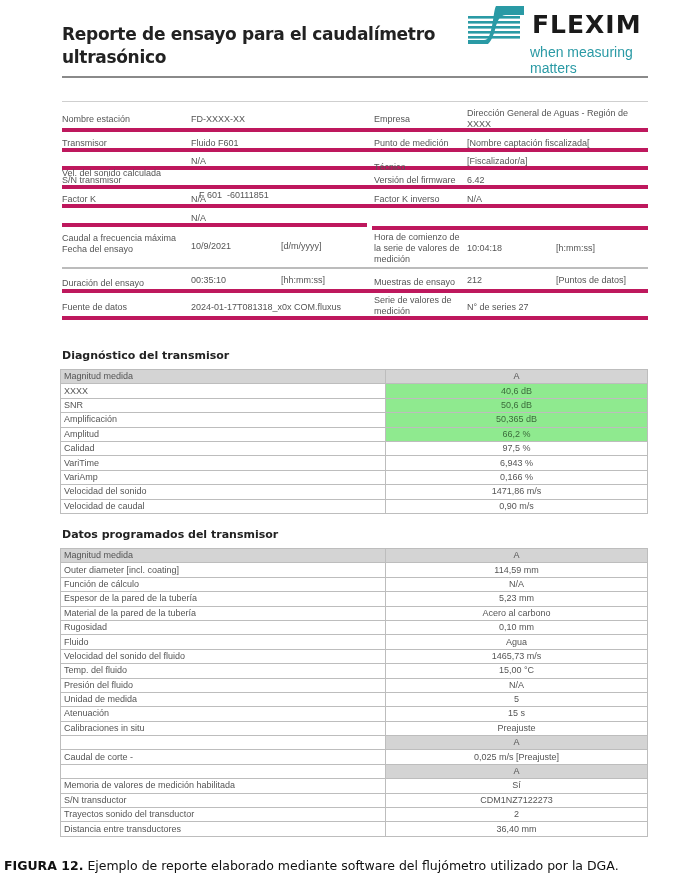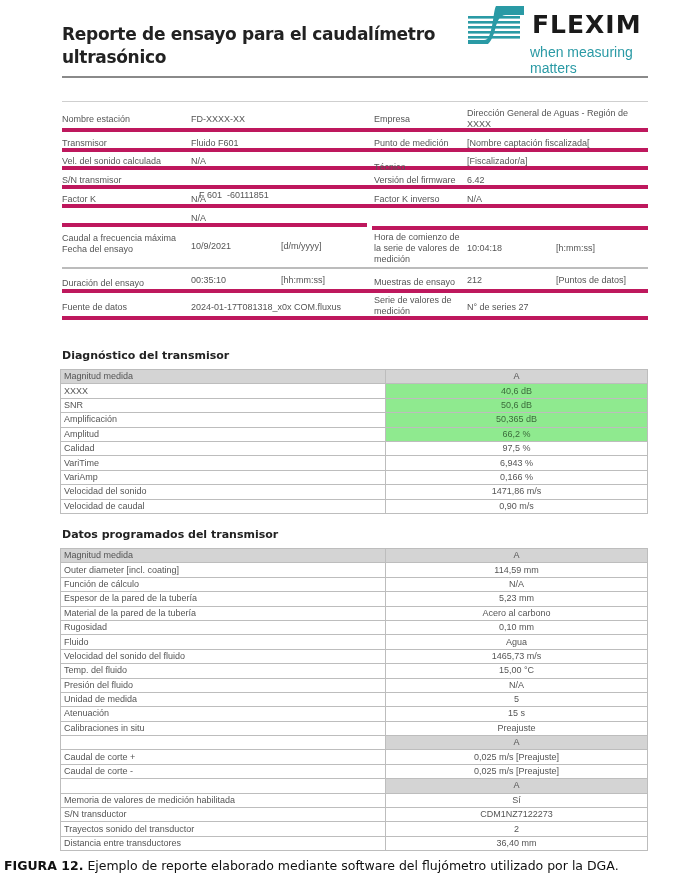--- a/index.html
+++ b/index.html
@@ -60,21 +60,21 @@
     </div>
 
     <div class="info-row" style="top:132px;left:62px;height:20px;">
       <span class="cell" style="left:0;top:6px;">Transmisor</span>
       <span class="cell" style="left:129px;top:6px;">Fluido F601</span>
       <span class="cell" style="left:312px;top:6px;">Punto de medición</span>
       <span class="cell" style="left:405px;top:6px;">[Nombre captación fiscalizada[</span>
     </div>
 
     <div class="info-row" style="top:152px;left:62px;height:18px;">
-      <span class="cell" style="left:0;top:4px;">Vel. del sonido calculada</span>
+      <span class="cell" style="left:0;top:16px;">Vel. del sonido calculada</span>
       <span class="cell" style="left:129px;top:4px;">N/A</span>
       <span class="cell" style="left:312px;top:4px;margin-top:6px;">Técnico</span>
       <span class="cell" style="left:405px;top:4px;">[Fiscalizador/a]</span>
     </div>
 
     <div class="info-row" style="top:170px;left:62px;height:19px;">
       <span class="cell" style="left:0;top:5px;">S/N transmisor</span>
       <span class="cell" style="left:137px;top:5px;white-space:pre;margin-top:15px;">F 601  -60111851</span>
       <span class="cell" style="left:312px;top:5px;">Versión del firmware</span>
       <span class="cell" style="left:405px;top:5px;">6.42</span>
@@ -224,24 +224,20 @@
         </tr>
       </tbody>
     <tbody>
         <tr class="hdr sub">
       <td class="blank"></td>
       <td class="v">A</td>
     </tr>
     </tbody>
       <tbody id="sub1-body">
         <tr>
-          <td>Caudal de corte +</td>
-          <td class="v">0,025 m/s [Preajuste]</td>
-        </tr>
-        <tr>
           <td>Caudal de corte -</td>
           <td class="v">0,025 m/s [Preajuste]</td>
         </tr>
       </tbody>
     <tbody>
         <tr class="hdr sub">
       <td class="blank"></td>
       <td class="v">A</td>
     </tr>
     </tbody>

